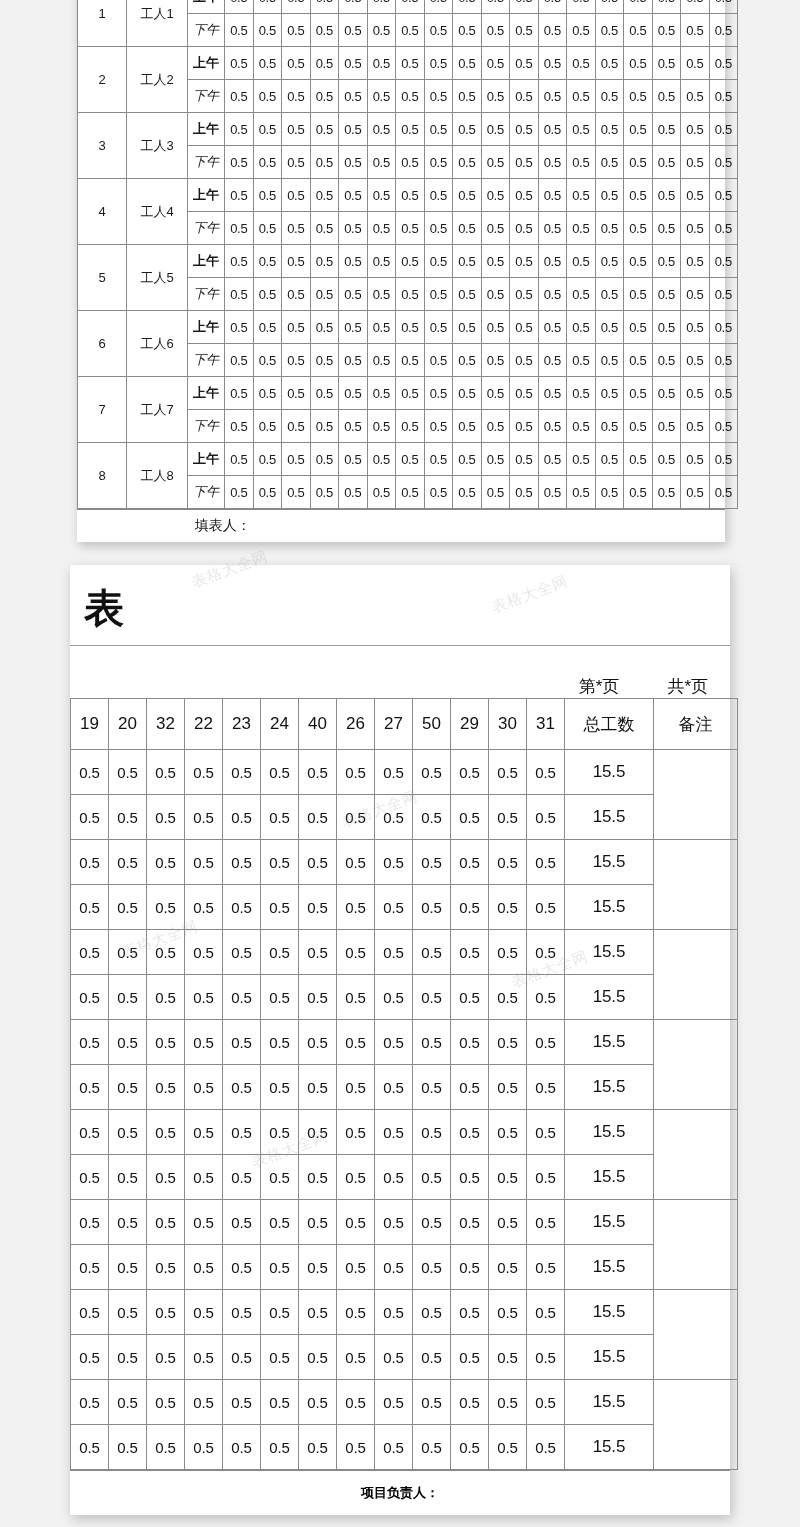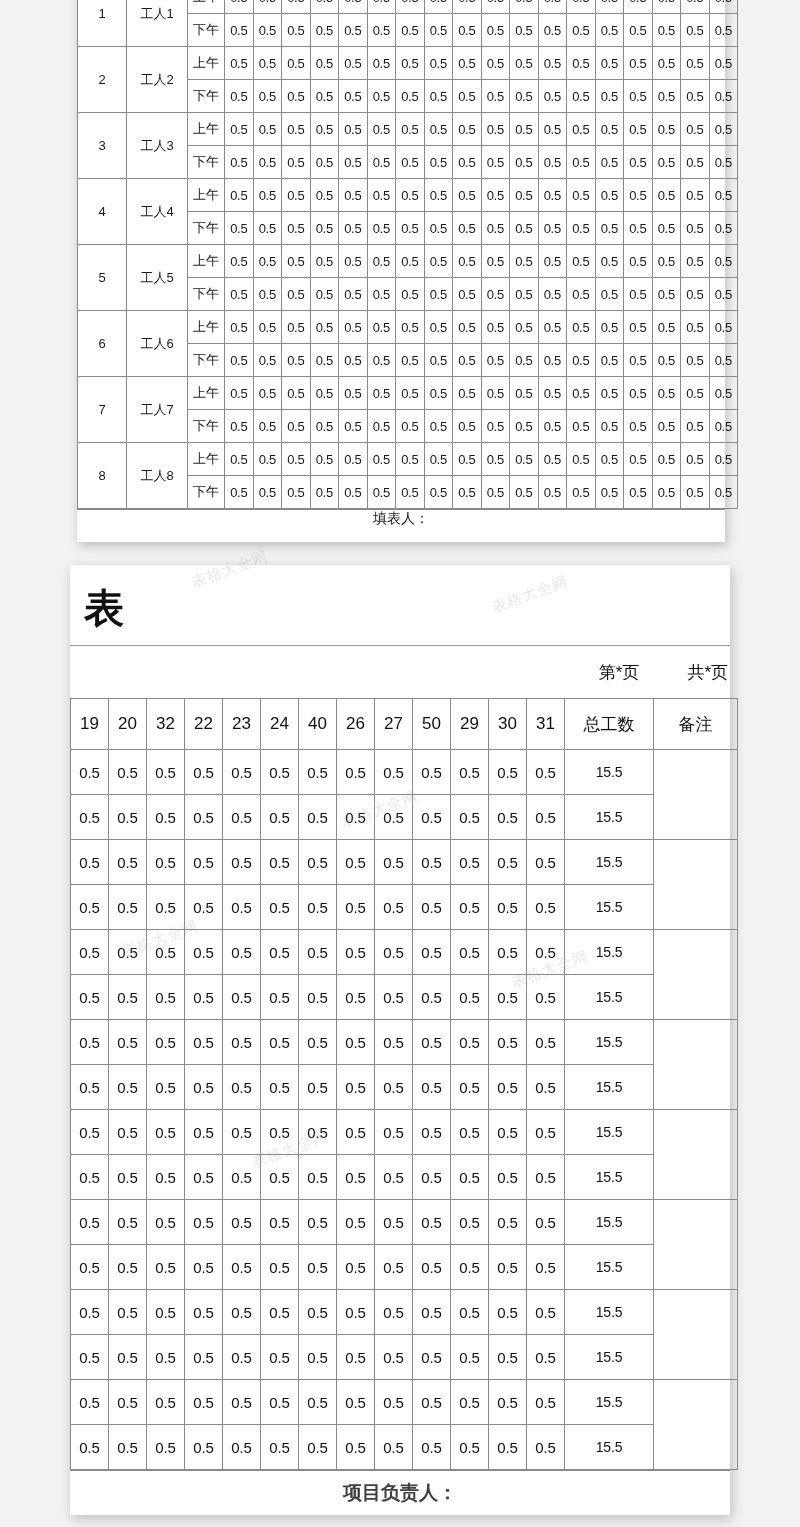--- a/index.html
+++ b/index.html
@@ -48,31 +48,30 @@
     border: 1px solid #8a8a8a;
     font-size: 13px;
     text-align: center;
     color: #1a1a1a;
     height: 32px;
     padding: 0;
   }
   td.c-no     { width: 48px; font-size: 14px; }
   td.c-name   { width: 60px; font-size: 14px; }
   td.c-half   { width: 36px; font-size: 13px; }
-  td.c-am     { color: #2d4a9a; }
-  td.c-pm     { color: #9a7a1a; }
+  td.c-am     { color: #2d4a9a; font-weight: bold; }
+  td.c-pm     { color: #9a7a1a; font-style: italic; }
   td.c-val    { width: 27.5px; font-size: 12px; letter-spacing: -0.3px; }
   .sheet-top-foot {
     display: flex;
     border-top: 1px solid #8a8a8a;
     height: 32px;
     align-items: center;
     font-size: 14px;
     color: #1a1a1a;
-    flex-direction: column;
   }
   .sheet-top-foot .f1 { width: 45%; text-align: center; }
   .sheet-top-foot .f2 { width: 55%; text-align: left; padding-left: 70px;}
 
   
   .sheet-bot {
     position: absolute;
     left: 70px;
     top: 565px;
     width: 660px;
@@ -86,23 +85,23 @@
     color: #111;
     padding: 12px 0 6px 14px;
     height: 62px;
     line-height: 62px;
     letter-spacing: 2px;
   }
   .page-line {
     border-top: 1px solid #9a9a9a;
     height: 52px;
     display: flex;
-    align-items: center;
+    align-items: flex-end;
     justify-content: flex-end;
-    padding-right: 2px;
+    padding-right: 22px;
     font-size: 17px;
     color: #111;
   }
   .page-line span { margin-left: 48px; }
 
   table.t2 {
     border-collapse: collapse;
     table-layout: fixed;
     width: 660px;
   }
@@ -116,34 +115,34 @@
     height: 50px;
     font-size: 17px;
     font-weight: normal;
   }
   table.t2 td.d {
     height: 44px;
     font-size: 15px;
     letter-spacing: -0.2px;
   }
   table.t2 td.tot {
-    font-size: 14px;
+    font-size: 17px;
   }
   .col-day  { width: 37px; }
   .col-tot  { width: 88px; }
   .col-rem  { width: 83px; }
 
   .bot-foot {
     border-top: 1px solid #8a8a8a;
     height: 44px;
     line-height: 44px;
     text-align: center;
-    font-size: 19px;
+    font-size: 13px;
     font-weight: bold;
-    color: #404040;
+    color: #000000;
   }
 </style>
 </head>
 <body>
 
 <div id="page">
 
   <div class="wm" style="left:190px; top:560px;">表格大全网</div>
   <div class="wm" style="left:490px; top:585px;">表格大全网</div>
   <div class="wm" style="left:340px; top:800px;">表格大全网</div>

